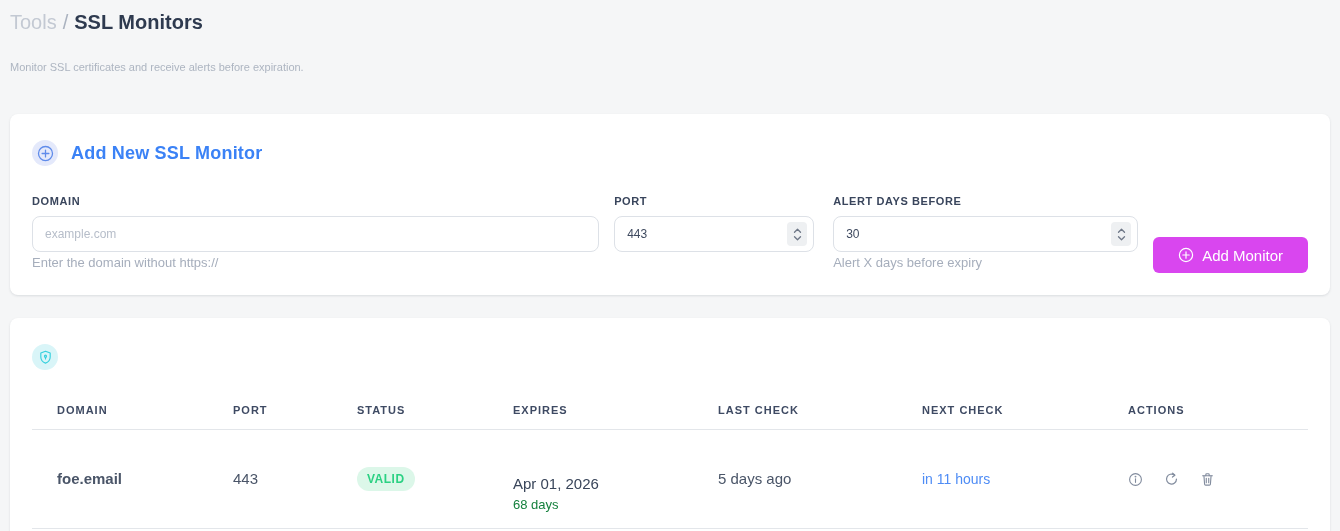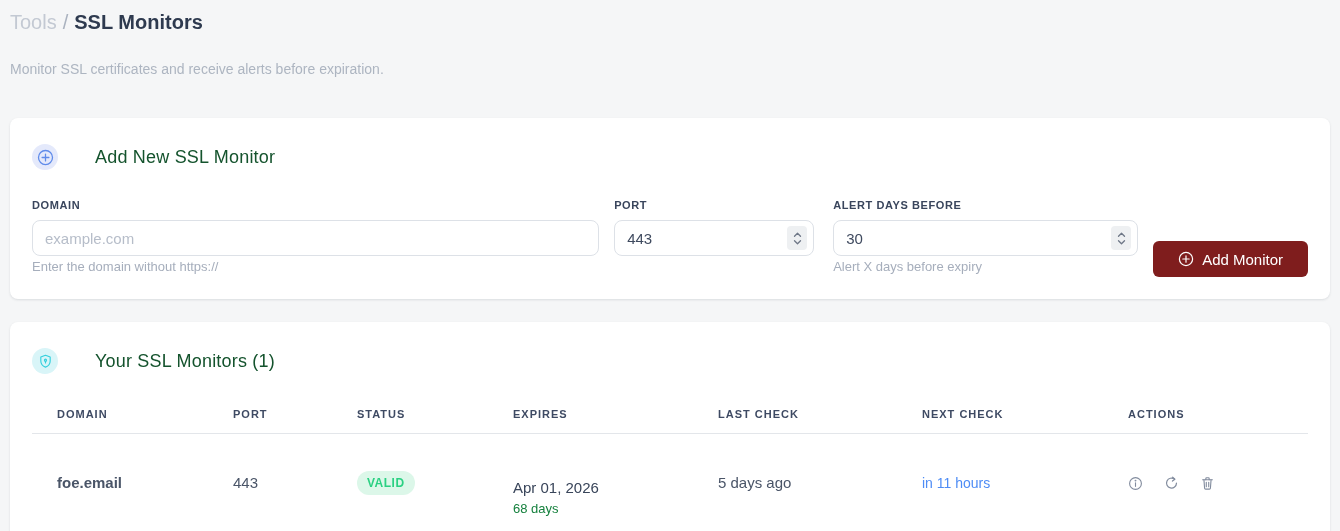--- a/index.html
+++ b/index.html
@@ -10,75 +10,75 @@
     color: #3d4759;
     overflow: hidden;
   }
   .page { padding: 8px 10px 0 10px; }
 
   
   .breadcrumb { font-size: 20px; line-height: 28px; }
   .crumb-section { color: #c3c9d3; font-weight: 400; }
   .crumb-sep { color: #aab2bf; margin: 0 6px; font-weight: 400; }
   .crumb-page { color: #2e3a4f; font-weight: 700; }
-  .page-subtitle { margin-top: 25px; font-size: 14px; color: #adb5c1; }
+  .page-subtitle { margin-top: 25px; font-size: 11px; color: #adb5c1; }
 
   
   .card {
     background: #ffffff;
     border-radius: 8px;
     box-shadow: 0 1px 3px rgba(40,50,70,0.08), 0 1px 2px rgba(40,50,70,0.05);
     margin-top: 40px;
   }
   .card.add-card { margin-top: 41px; padding: 26px 22px 22px 22px; }
   .card.monitors-card { margin-top: 23px; padding: 26px 22px 22px 22px; }
 
   .card-header { display: flex; align-items: center; gap: 13px; }
   .badge-circle {
     width: 26px; height: 26px; border-radius: 50%;
     display: flex; align-items: center; justify-content: center;
     flex: 0 0 26px;
   }
   .badge-circle.blue { background: #e4e9fb; }
   .badge-circle.cyan { background: #d9f5f8; }
-  .card-title { font-size: 18px; font-weight: 400; color: #14532d; letter-spacing: 0.2px; margin-left: 24px; }
+  .card-title { font-size: 18px; font-weight: 700; color: #3b82f6; letter-spacing: 0.2px; }
 
   
   .form-row { display: flex; margin-top: 29px; }
   .field label {
     display: block;
     font-size: 11px; font-weight: 700; letter-spacing: 0.6px;
     color: #39455c; margin-bottom: 9px;
   }
   .field-hint { margin-top: 3px; font-size: 13px; color: #a6aebc; }
   .input-wrap { position: relative; }
   .text-input {
     width: 100%; height: 36px;
     border: 1px solid #dde1e7; border-radius: 8px;
-    padding: 0 12px; font-size: 15px; color: #3f4a5f;
+    padding: 0 12px; font-size: 12px; color: #3f4a5f;
     font-family: "Liberation Sans", sans-serif;
     background: #fff; outline: none;
   }
   .text-input::placeholder { color: #b6bdc9; }
   .number-input { padding-right: 36px; }
   .spinner {
     position: absolute; right: 7px; top: 6px;
     width: 20px; height: 24px; border-radius: 4px;
     background: #eef0f2;
     display: flex; align-items: center; justify-content: center;
     cursor: pointer;
   }
   .field-domain { flex: 1 1 auto; margin-right: 15px; }
   .field-port { flex: 0 0 200px; margin-right: 19px; }
   .field-alert { flex: 0 0 305px; margin-right: 15px; }
   .field-submit { flex: 0 0 auto; padding-top: 42px; }
   .btn-primary {
     display: flex; align-items: center; gap: 8px;
     height: 36px; padding: 0 25px;
-    background: #7f1d1d; border: none; border-radius: 6px;
+    background: #d946ef; border: none; border-radius: 6px;
     color: #ffffff; font-size: 15px; font-weight: 400;
     font-family: "Liberation Sans", sans-serif;
     cursor: pointer;
   }
 
   
   .monitors-table { width: 100%; border-collapse: collapse; margin-top: 24px; }
   .monitors-table th {
     text-align: left; padding: 10px 10px 13px 25px;
     font-size: 11px; font-weight: 700; letter-spacing: 1px;
@@ -182,21 +182,20 @@
 
   <div class="card monitors-card">
     <div class="card-header">
       <span class="badge-circle cyan">
         <svg width="15" height="15" viewBox="0 0 16 16" fill="none" stroke="#35d0dd" stroke-width="1.2" stroke-linecap="round" stroke-linejoin="round">
           <path d="M8 1.4 L13 3.3 V7.4 C13 10.6 10.9 12.9 8 14 C5.1 12.9 3 10.6 3 7.4 V3.3 Z"></path>
           <circle cx="8" cy="6.6" r="1.1"></circle>
           <path d="M8 7.7 V9.6"></path>
         </svg>
       </span>
-      <span class="card-title">Your SSL Monitors (1)</span>
     </div>
 
     <table class="monitors-table">
       <colgroup>
         <col style="width:176px">
           <col style="width:124px">
           <col style="width:156px">
         <col style="width:205px">
           <col style="width:204px">
           <col style="width:206px">

